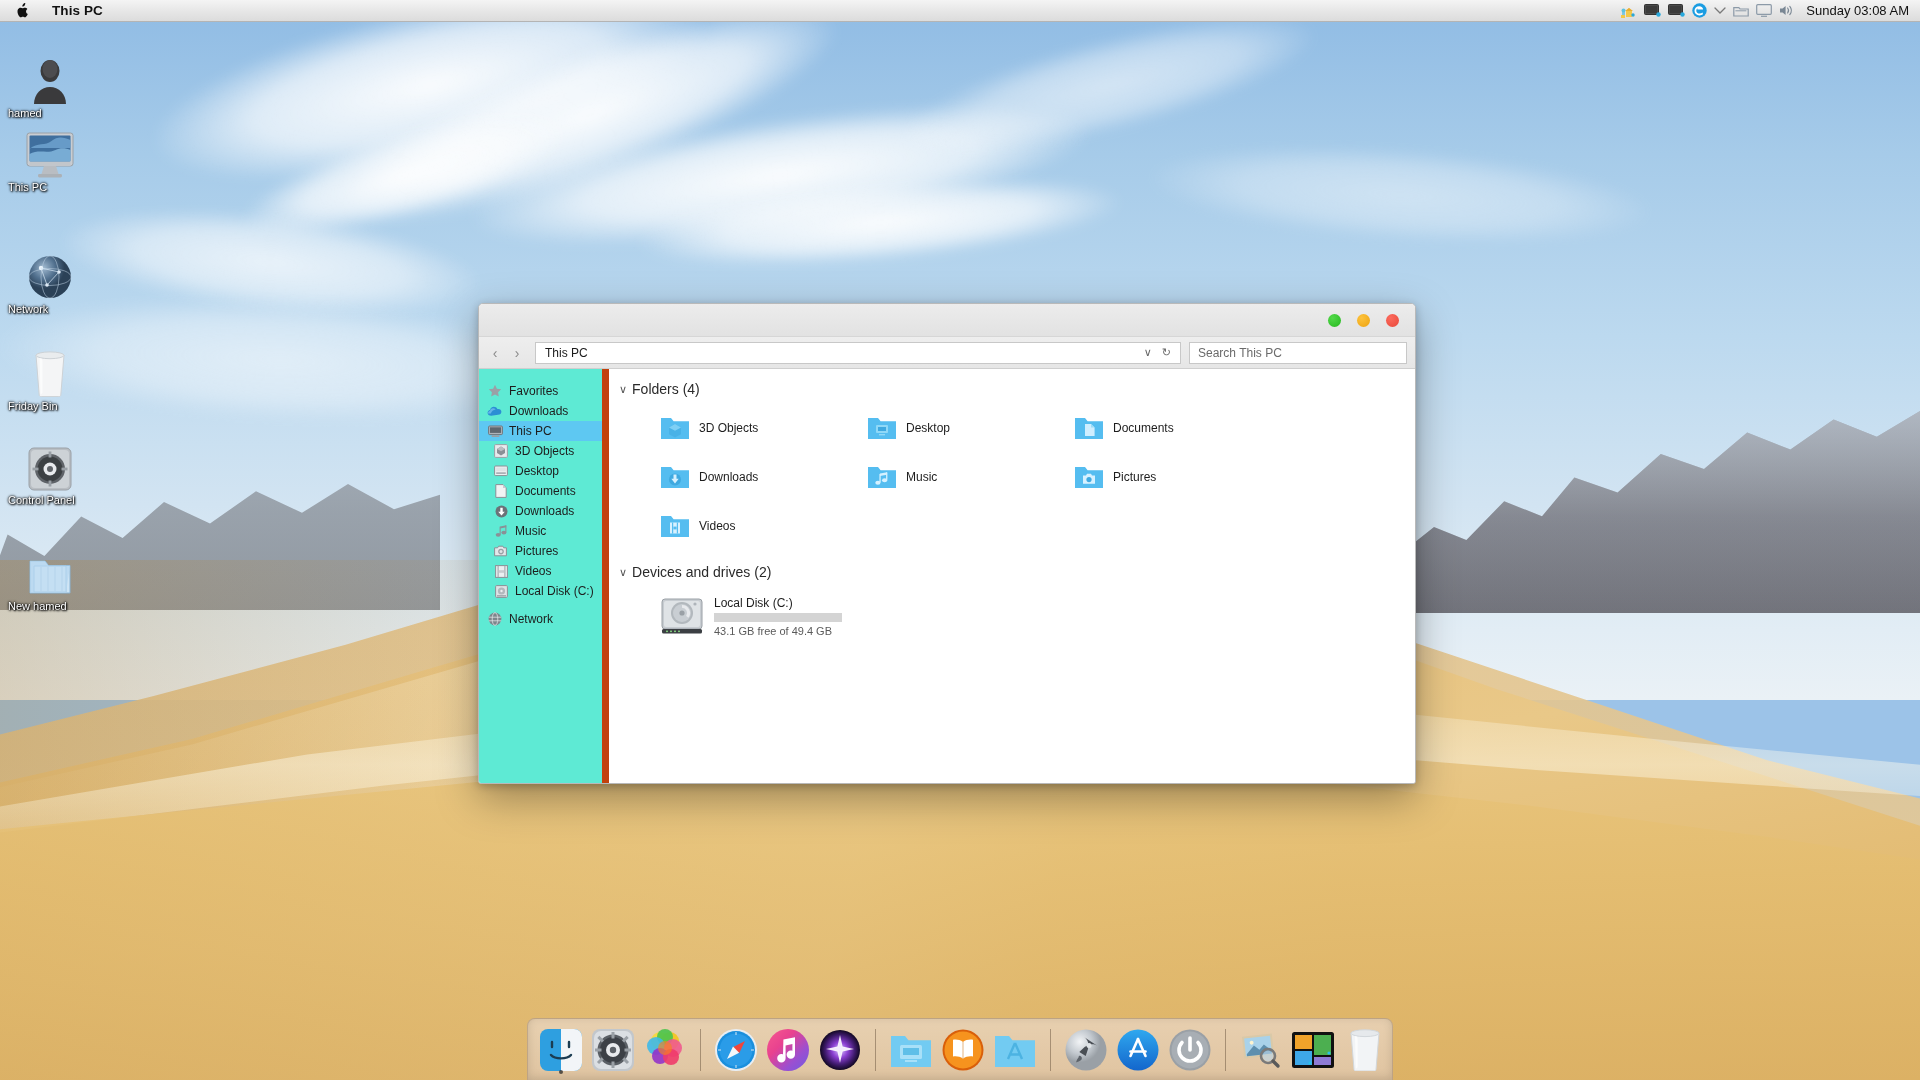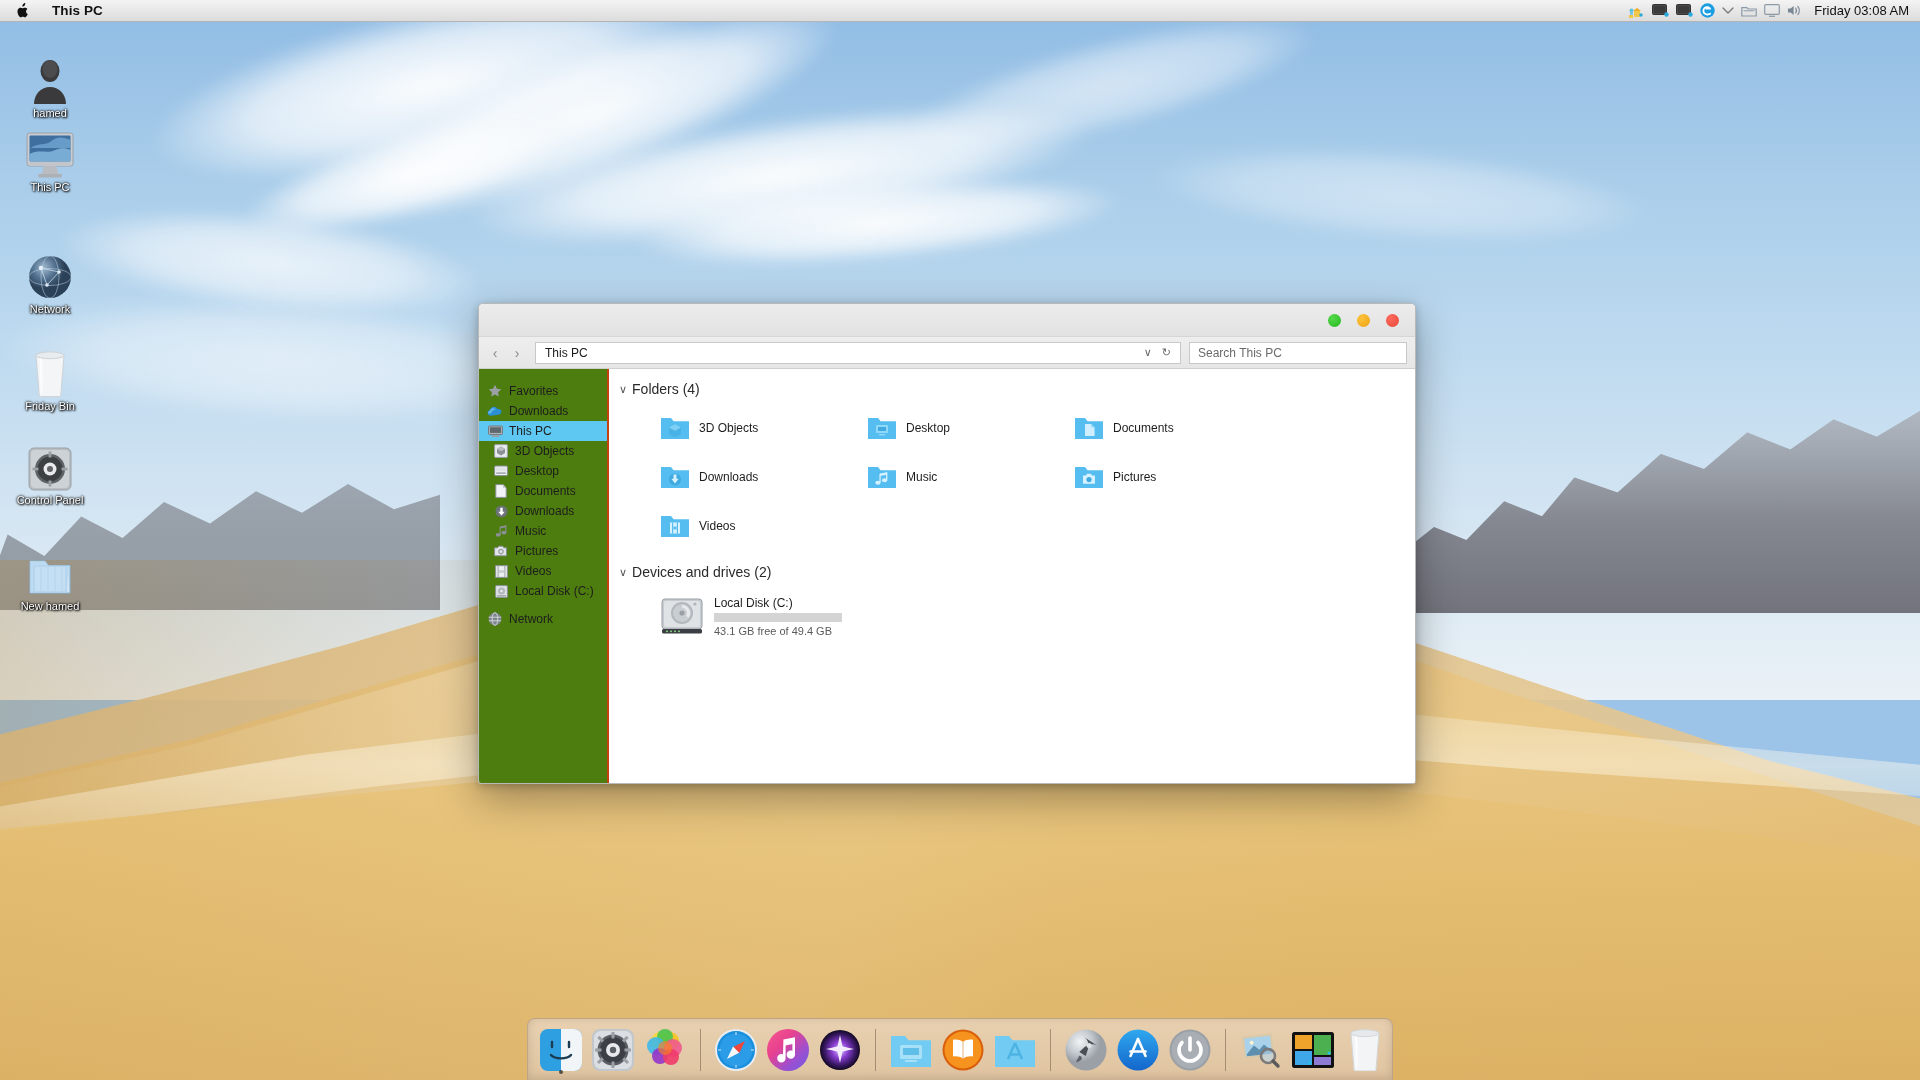--- a/index.html
+++ b/index.html
@@ -105,21 +105,21 @@
     font-size:13px; color:#111; z-index:50;
   }
   .mb-apple { margin-left:14px; width:16px; display:flex; justify-content:center; }
   .mb-title { margin-left:22px; font-weight:bold; font-size:13.5px; letter-spacing:.1px; }
   .mb-right { margin-left:auto; display:flex; align-items:center; gap:7px; padding-right:11px; }
   .mb-ico { display:flex; align-items:center; justify-content:center; }
   .mb-clock { font-size:13px; color:#111; margin-left:4px; white-space:nowrap; }
 
   
   .desk-icon {
-    position:absolute; width:84px; text-align:center; cursor:default;
+    position:absolute; width:84px; text-align:left; cursor:default;
   }
   .desk-icon .glyph { height:52px; display:flex; align-items:flex-end; justify-content:center; }
   .desk-icon .lbl {
     margin-top:3px; font-size:11px; color:#fff; line-height:12px;
     text-shadow:0 0 2px #000, 0 0 3px #000, 1px 1px 2px #000;
     word-wrap:break-word;
   }
 
   
   #explorer {
@@ -162,21 +162,21 @@
   .search-wrap {
     flex:0 0 218px; height:22px; margin-left:6px; margin-right:2px;
     background:#fff; border:1px solid #c8c8c8;
     display:flex; align-items:center; padding:0 8px;
     font-size:12px; color:#6a6a6a;
   }
 
   .win-body { flex:1 1 auto; display:flex; min-height:0; }
 
   .sidebar {
-    flex:0 0 130px; background:#4d7c0f; border-right:2px solid #c2410c;
+    flex:0 0 130px; background:#5eead4; border-right:7px solid #c2410c;
     padding-top:12px; font-size:12px; color:#1d1d1d; overflow:hidden;
   }
   .sb-item {
     height:20px; display:flex; align-items:center; gap:6px;
     padding-left:8px; white-space:nowrap;
   }
   .sb-item.child { padding-left:14px; }
   .sb-item.selected { background:#5ec8f2; }
   .sb-gap { height:8px; }
   .sb-ico { width:16px; height:16px; display:flex; align-items:center; justify-content:center; flex:0 0 16px; }
@@ -303,21 +303,21 @@
         <path d="M5 12.3h6" stroke="#8c9aa8" stroke-width="1.2"></path>
       </svg>
     </span>
     <span class="mb-ico">
       <svg width="16" height="13" viewBox="0 0 16 13">
         <path fill="#7a8794" d="M1 4.6h2.6L6.6 2v9L3.6 8.4H1z"></path>
         <path d="M8.6 4a4 4 0 0 1 0 5" stroke="#7a8794" stroke-width="1.1" fill="none" stroke-linecap="round"></path>
         <path d="M10.8 2.4a6.6 6.6 0 0 1 0 8.2" stroke="#7a8794" stroke-width="1.1" fill="none" stroke-linecap="round"></path>
       </svg>
     </span>
-    <span class="mb-clock">Friday 03:08 AM</span>
+    <span class="mb-clock">Sunday 03:08 AM</span>
   </div>
 </div>
 
 <div class="desk-icon" style="left:8px; top:52px;">
   <div class="glyph">
     <svg width="40" height="46" viewBox="0 0 40 46">
       <ellipse cx="20" cy="13" rx="9.5" ry="11" fill="#3a3a3c"></ellipse>
       <path fill="#3a3a3c" d="M4 46c0-10 7.2-17 16-17s16 7 16 17z"></path>
       <ellipse cx="20" cy="11" rx="7.5" ry="9" fill="#4c4c4f"></ellipse>
     </svg>

